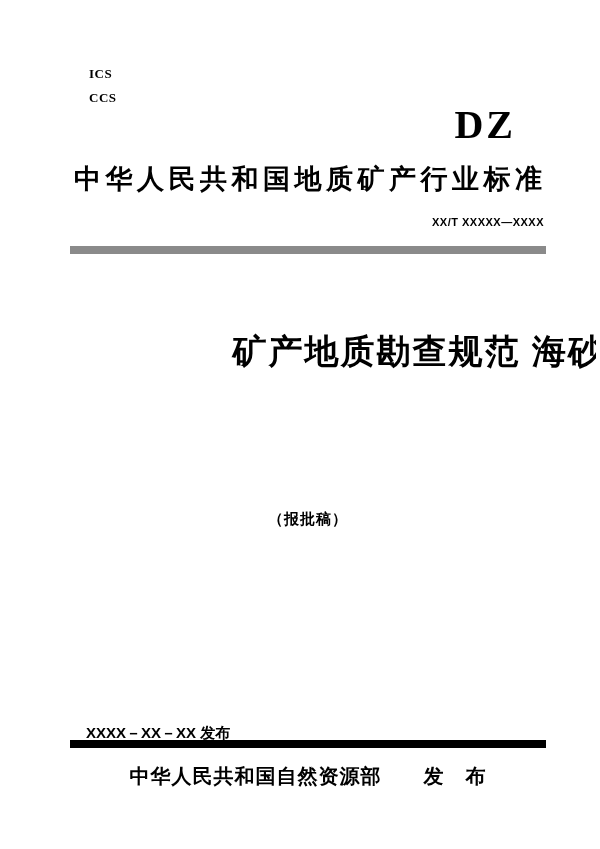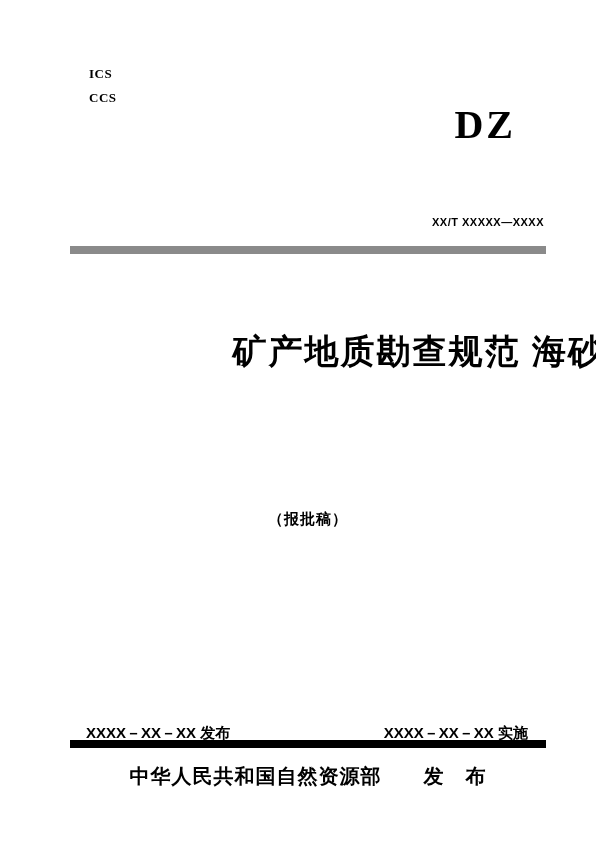--- a/index.html
+++ b/index.html
@@ -106,21 +106,21 @@
     text-align: center;
     font-weight: bold;
     font-size: 15px;
     line-height: 20px;
     letter-spacing: 1px;
   }
 
   .dates-row {
     position: absolute;
     left: 70px;
-    right: 72px;
+    right: 60px;
     top: 707px;
     display: flex;
     justify-content: space-between;
     align-items: center;
     font-weight: bold;
     font-size: 15px;
     line-height: 20px;
   }
 
   .rule-bottom {
@@ -149,32 +149,32 @@
 
 <div class="page">
 
   <div class="ics-block">
     <div>ICS</div>
     <div>CCS</div>
   </div>
 
   <div class="dz-mark">DZ</div>
 
+  <div class="std-type-title">中华人民共和国地质矿产行业标准</div>
 
   <div class="std-number">XX/T XXXXX—XXXX</div>
 
   <div class="rule-top"></div>
 
   <div class="main-title">矿产地质勘查规范 海砂</div>
 
 
   <div class="draft-status">（报批稿）</div>
 
   <div class="dates-row">
     <span>XXXX－XX－XX 发布</span>
-    <span>XXXX－XX－XX 实施</span>
   </div>
 
   <div class="rule-bottom"></div>
 
   <div class="publisher-line">中华人民共和国自然资源部　　发　布</div>
 
 </div>
 
 </body></html>

